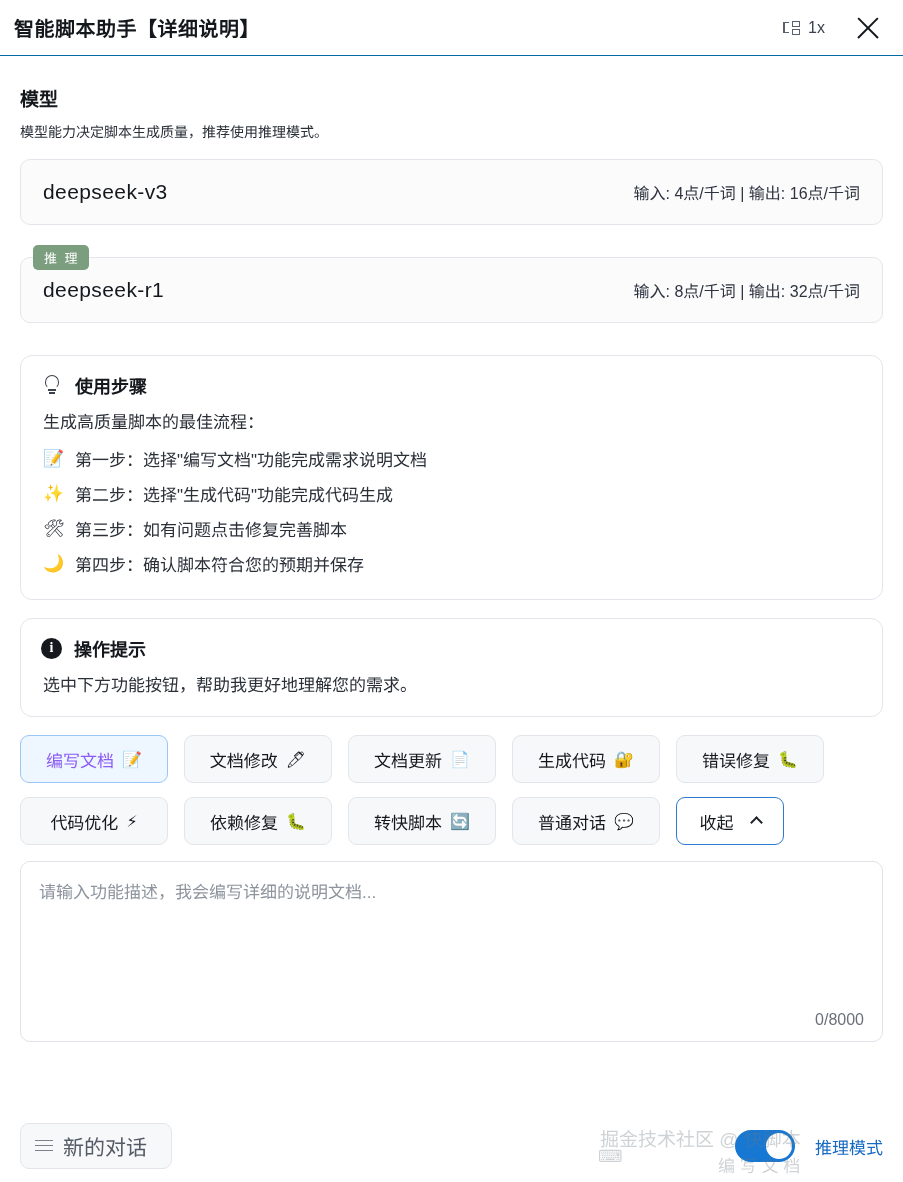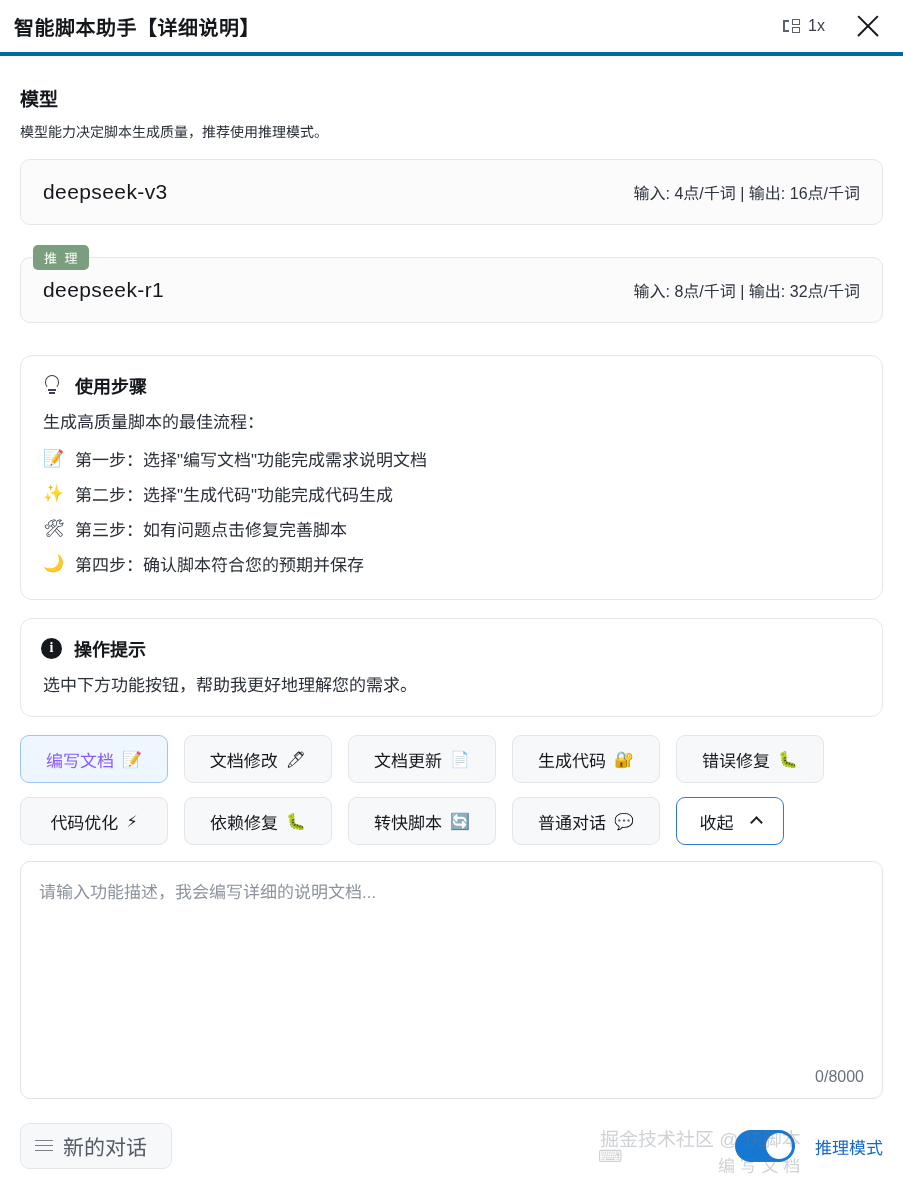--- a/index.html
+++ b/index.html
@@ -18,21 +18,21 @@
     background: #ffffff;
   }
 
   
   .titlebar {
     height: 56px;
     flex: 0 0 56px;
     display: flex;
     align-items: center;
     padding: 0 18px 0 14px;
-    border-bottom: 4px solid #0369a1;
+    border-bottom: 1px solid #0369a1;
     background: #ffffff;
     justify-content: center;
   }
   .title-text {
     font-size: 20px;
     font-weight: bold;
     letter-spacing: 0.5px;
     color: #14181c;
     white-space: nowrap;
   }
@@ -215,21 +215,21 @@
     transform: rotate(45deg);
     margin-left: 2px; margin-top: 3px;
   }
 
   
   .input-box {
     margin-top: 16px;
     border: 1px solid #dfe3e8;
     border-radius: 10px;
     background: #ffffff;
-    height: 238px;
+    height: 181px;
     position: relative;
     padding: 16px 18px;
     cursor: text;
   }
   .input-placeholder {
     font-size: 17px; color: #8d949e;
   }
   .char-count {
     position: absolute;
     right: 18px; bottom: 12px;

